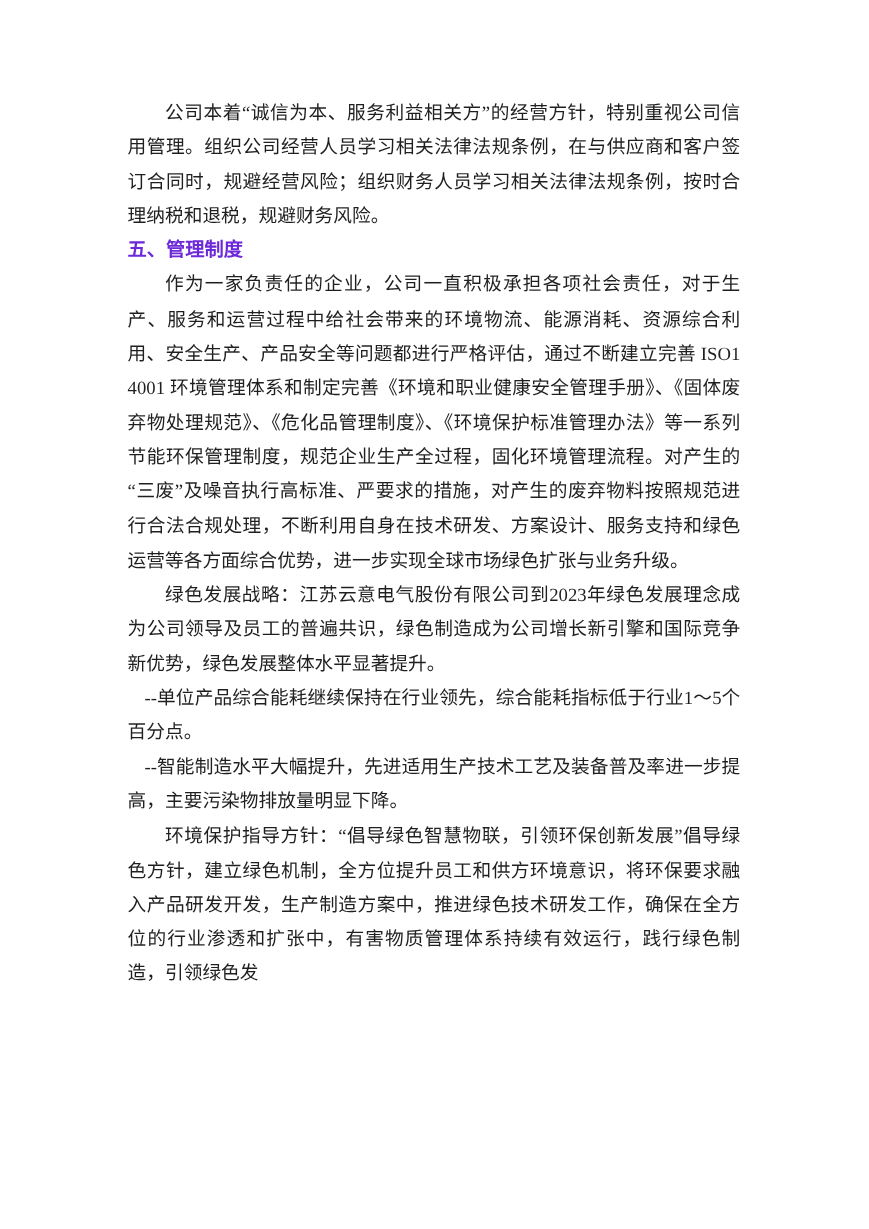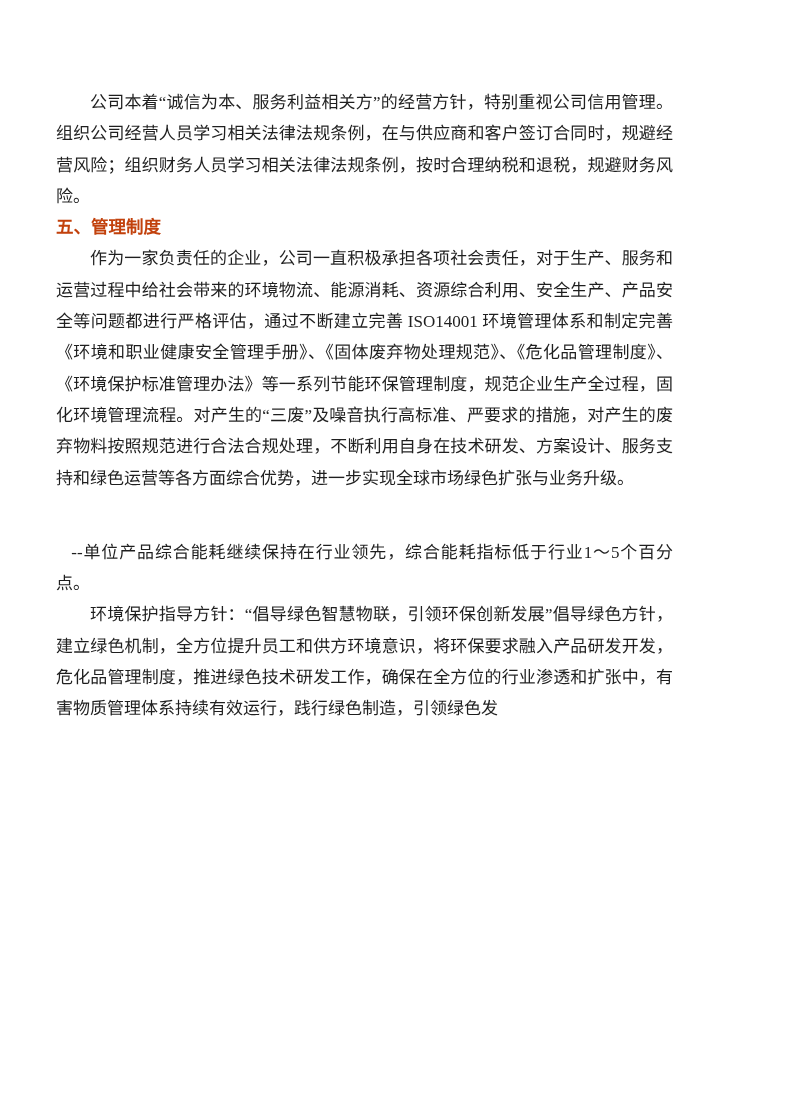--- a/index.html
+++ b/index.html
@@ -6,62 +6,63 @@
     margin: 0;
     padding: 0;
     background: #ffffff;
   }
   .page {
     position: relative;
     width: 790px;
     height: 1117px;
     box-sizing: border-box;
     background: #ffffff;
-    padding: 87px 117px 0 56px;
+    padding: 87px 117px 0 116px;
     overflow: hidden;
     color: #1f1f1f;
     font-family: "Liberation Serif", "DejaVu Serif", serif;
     font-size: 17px;
     line-height: 31.3px;
     text-align: justify;
     text-justify: inter-ideograph;
   }
   .para {
     margin: 0;
     text-indent: 2em;
     word-break: break-all;
   }
   .para.dash {
     text-indent: 0.9em;
-    margin-top: 43px;
   }
   .heading {
     margin: 0;
     font-size: 17.5px;
     line-height: 31.3px;
     font-weight: 700;
     text-indent: 0;
     font-family: "Liberation Sans", "DejaVu Sans", sans-serif;
-    color: #c2410c;
+    color: #6d28d9;
     text-align: left;
   }
 </style>
 </head>
 <body>
 
 <div class="page">
 
   <p class="para">公司本着“诚信为本、服务利益相关方”的经营方针，特别重视公司信用管理。组织公司经营人员学习相关法律法规条例，在与供应商和客户签订合同时，规避经营风险；组织财务人员学习相关法律法规条例，按时合理纳税和退税，规避财务风险。</p>
 
   <h2 class="heading">五、管理制度</h2>
 
 
 
   <p class="para">作为一家负责任的企业，公司一直积极承担各项社会责任，对于生产、服务和运营过程中给社会带来的环境物流、能源消耗、资源综合利用、安全生产、产品安全等问题都进行严格评估，通过不断建立完善 ISO14001 环境管理体系和制定完善《环境和职业健康安全管理手册》、《固体废弃物处理规范》、《危化品管理制度》、《环境保护标准管理办法》等一系列节能环保管理制度，规范企业生产全过程，固化环境管理流程。对产生的“三废”及噪音执行高标准、严要求的措施，对产生的废弃物料按照规范进行合法合规处理，不断利用自身在技术研发、方案设计、服务支持和绿色运营等各方面综合优势，进一步实现全球市场绿色扩张与业务升级。</p>
 
+  <p class="para">绿色发展战略：江苏云意电气股份有限公司到2023年绿色发展理念成为公司领导及员工的普遍共识，绿色制造成为公司增长新引擎和国际竞争新优势，绿色发展整体水平显著提升。</p>
 
   <p class="para dash">--单位产品综合能耗继续保持在行业领先，综合能耗指标低于行业1～5个百分点。</p>
 
 
+  <p class="para dash">--智能制造水平大幅提升，先进适用生产技术工艺及装备普及率进一步提高，主要污染物排放量明显下降。</p>
 
-  <p class="para">环境保护指导方针：“倡导绿色智慧物联，引领环保创新发展”倡导绿色方针，建立绿色机制，全方位提升员工和供方环境意识，将环保要求融入产品研发开发，危化品管理制度，推进绿色技术研发工作，确保在全方位的行业渗透和扩张中，有害物质管理体系持续有效运行，践行绿色制造，引领绿色发</p>
+  <p class="para">环境保护指导方针：“倡导绿色智慧物联，引领环保创新发展”倡导绿色方针，建立绿色机制，全方位提升员工和供方环境意识，将环保要求融入产品研发开发，生产制造方案中，推进绿色技术研发工作，确保在全方位的行业渗透和扩张中，有害物质管理体系持续有效运行，践行绿色制造，引领绿色发</p>
 
 </div>
 
 </body></html>

